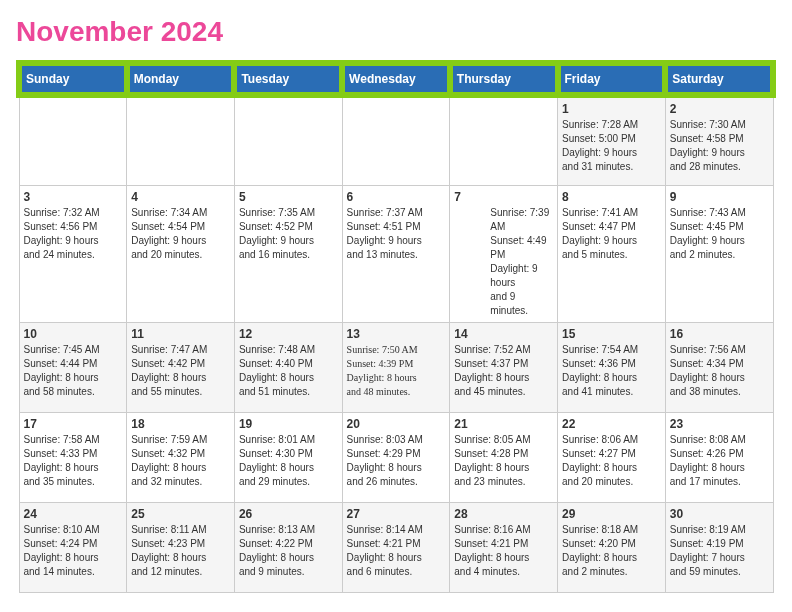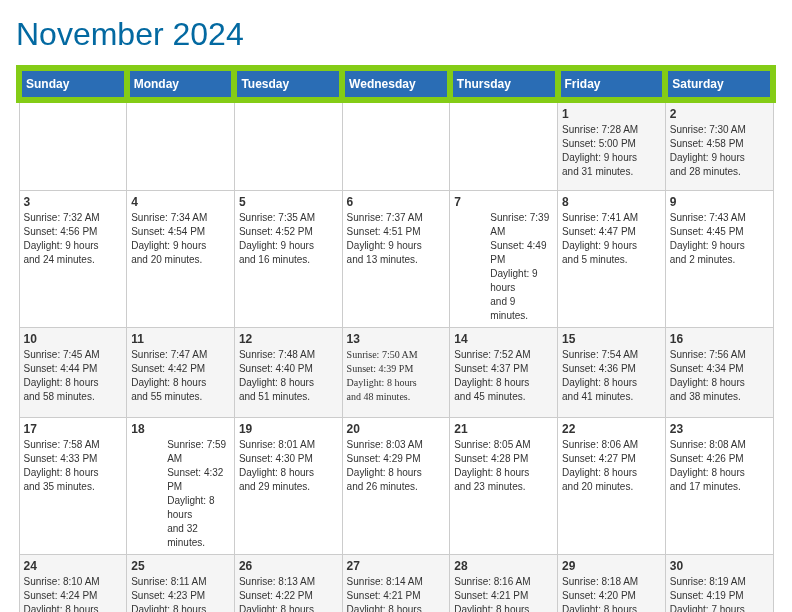--- a/index.html
+++ b/index.html
@@ -17,23 +17,23 @@
       margin-bottom: 12px;
     }
     .logo-wrapper {
       position: relative;
       display: inline-block;
     }
     .title-block {
       text-align: right;
     }
     .month-title {
-      font-size: 32px;
-      color: #0369a1;
-      font-weight: normal;
+      font-size: 28px;
+      color: #ec4899;
+      font-weight: bold;
     }
     .location {
       font-size: 14px;
       color: #555;
     }
     table {
       width: 100%;
       border-collapse: collapse;
       table-layout: fixed;
     }
@@ -222,21 +222,21 @@
       <tr>
         <td>
           <span class="day-num">17</span>
           <div class="day-info" style="white-space: pre-line;">Sunrise: 7:58 AM
 Sunset: 4:33 PM
 Daylight: 8 hours
 and 35 minutes.</div>
         </td>
         <td>
           <span class="day-num">18</span>
-          <div class="day-info" style="white-space: pre-line; margin-left: 36px;">Sunrise: 7:59 AM
+          <div class="day-info" style="white-space: pre-line;">Sunrise: 7:59 AM
 Sunset: 4:32 PM
 Daylight: 8 hours
 and 32 minutes.</div>
         </td>
         <td>
           <span class="day-num">19</span>
           <div class="day-info" style="white-space: pre-line;">Sunrise: 8:01 AM
 Sunset: 4:30 PM
 Daylight: 8 hours
 and 29 minutes.</div>

